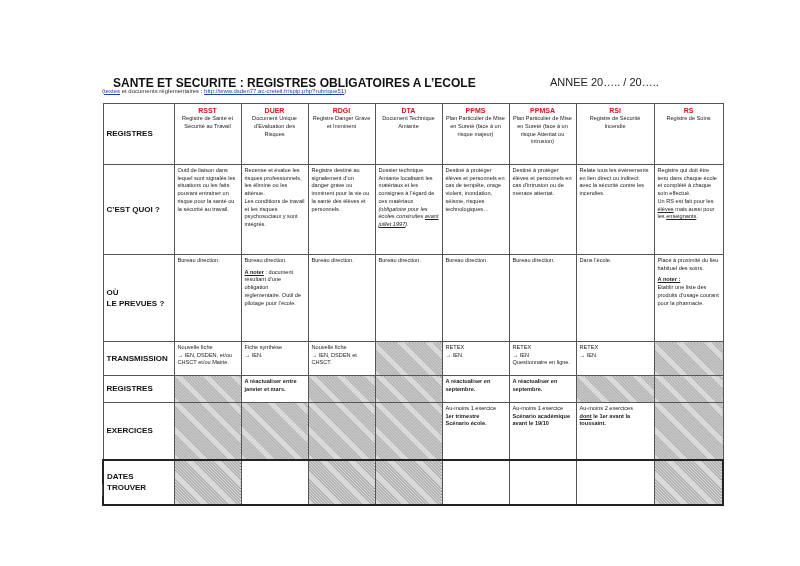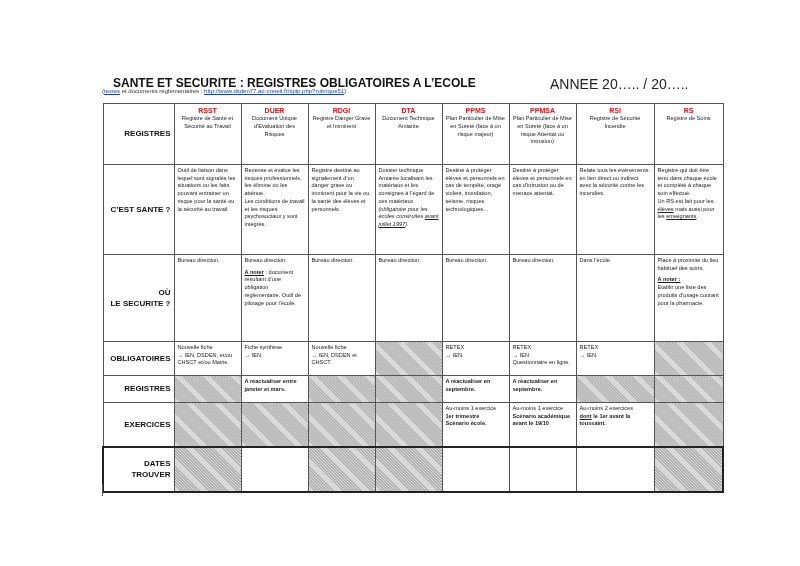--- a/index.html
+++ b/index.html
@@ -1,27 +1,27 @@
 <!DOCTYPE html>
 <html><head>
 <meta charset="utf-8">
 <style>
   html, body { margin:0; padding:0; background:#ffffff; }
   body { width:800px; height:566px; position:relative; overflow:hidden;
          font-family:"Liberation Sans", sans-serif; color:#222; }
   .title { position:absolute; left:102px; top:76px; font-size:12px; font-weight:bold; color:#111;margin-left:11px; }
-  .year { position:absolute; left:550px; top:76px; font-size:14px; color:#222; }
+  .year { position:absolute; left:550px; top:76px; font-size:11px; color:#222; }
   .subtitle { position:absolute; left:102px; top:88px; font-size:6px; color:#333; }
   .subtitle .lnk { color:#1f3fb0; text-decoration:underline; }
   .subtitle .u { text-decoration:underline; color:#1f3fb0; }
 
   table.grid { position:absolute; left:102px; top:103px; border-collapse:collapse;
                table-layout:fixed; width:620px; font-size:5.6px; line-height:1.38; }
   table.grid td { border:1px solid #555; vertical-align:top; padding:2px 3px; overflow:hidden; }
-  td.rowhead { font-weight:bold; font-size:8px; text-align:right; vertical-align:middle !important; color:#111; }
+  td.rowhead { font-weight:bold; font-size:8px; text-align:left; vertical-align:middle !important; color:#111; }
   td.head { text-align:center; }
   .code { display:block; color:#d0161b; font-weight:bold; font-size:7px; line-height:1.3; }
   .hatch { background-color:#d9d9d9;
            background-image:repeating-linear-gradient(45deg, #8a8a8a 0, #8a8a8a 0.6px, transparent 0.6px, transparent 2.2px); }
   .b { font-weight:bold; }
   .u { text-decoration:underline; }
   .i { font-style:italic; }
   .gap { display:block; height:4px; }
   tr.thick-top td { border-top:2px solid #222;margin-top:35px; }
   tr.thick-bottom td { border-bottom:2px solid #222; }
@@ -61,45 +61,45 @@
     <td class="head"><span class="code">DUER</span><span>Document Unique d’Evaluation des Risques</span></td>
     <td class="head"><span class="code">RDGI</span><span>Registre Danger Grave et Imminent</span></td>
     <td class="head"><span class="code">DTA</span><span>Document Technique Amiante</span></td>
     <td class="head"><span class="code">PPMS</span><span>Plan Particulier de Mise en Sureté (face à un risque majeur)</span></td>
     <td class="head"><span class="code">PPMSA</span><span>Plan Particulier de Mise en Sureté (face à un risque Attentat ou intrusion)</span></td>
     <td class="head"><span class="code">RSI</span><span>Registre de Sécurité Incendie</span></td>
     <td class="head"><span class="code">RS</span><span>Registre de Soins</span></td>
   </tr>
 
   <tr style="height:90px">
-    <td class="rowhead">C’EST SANTE ?</td>
+    <td class="rowhead">C’EST QUOI ?</td>
     <td>Outil de liaison dans lequel sont signalés les situations ou les faits pouvant entrainer un risque pour la santé ou la sécurité au travail.</td>
     <td><span>Recense et évalue les risques professionnels, les élimine ou les atténue.</span><br><span>Les conditions de travail et les risques psychosociaux y sont intégrés.</span></td>
     <td>Registre destiné au signalement d’un danger grave ou imminent pour la vie ou la santé des élèves et personnels.</td>
     <td><span>Dossier technique Amiante localisant les matériaux et les consignes à l’égard de ces matériaux </span><span class="i">(obligatoire pour les écoles construites </span><span class="i u">avant juillet 1997</span><span class="i">).</span></td>
     <td>Destiné à protéger élèves et personnels en cas de tempête, orage violent, inondation, séisme, risques technologiques…</td>
     <td>Destiné à protéger élèves et personnels en cas d’intrusion ou de menace attentat.</td>
     <td>Relate tous les évènements en lien direct ou indirect avec la sécurité contre les incendies.</td>
     <td><span>Registre qui doit être tenu dans chaque école et complété à chaque soin effectué.</span><br><span>Un RS est fait pour les </span><span class="u">élèves</span><span> mais aussi pour les </span><span class="u">enseignants</span><span>.</span></td>
   </tr>
 
   <tr style="height:87px">
-    <td class="rowhead"><span>OÙ</span><br><span>LE SECURITE ?</span></td>
+    <td class="rowhead"><span>OÙ</span><br><span>LE PREVUES ?</span></td>
     <td>Bureau direction.</td>
     <td><span>Bureau direction.</span><span class="gap"></span><span class="b u">A noter</span><span> : document résultant d’une obligation réglementaire. Outil de pilotage pour l’école.</span></td>
     <td>Bureau direction.</td>
     <td>Bureau direction.</td>
     <td>Bureau direction.</td>
     <td>Bureau direction.</td>
     <td>Dans l’école.</td>
     <td><span>Placé à proximité du lieu habituel des soins.</span><span class="gap"></span><span class="b u">A noter :</span><br><span>Etablir une liste des produits d’usage courant pour la pharmacie.</span></td>
   </tr>
 
   <tr style="height:34px">
-    <td class="rowhead">OBLIGATOIRES</td>
+    <td class="rowhead">TRANSMISSION</td>
     <td><span>Nouvelle fiche</span><br><span>→ IEN, DSDEN, et/ou CHSCT et/ou Mairie.</span></td>
     <td><span>Fiche synthèse</span><br><span>→ IEN.</span></td>
     <td><span>Nouvelle fiche</span><br><span>→ IEN, DSDEN et CHSCT.</span></td>
     <td class="hatch"></td>
     <td><span>RETEX</span><br><span>→ IEN.</span></td>
     <td><span>RETEX</span><br><span>→ IEN</span><br><span>Questionnaire en ligne.</span></td>
     <td><span>RETEX</span><br><span>→ IEN.</span></td>
     <td class="hatch"></td>
   </tr>
 
@@ -108,21 +108,21 @@
     <td class="hatch"></td>
     <td class="b">A réactualiser entre janvier et mars.</td>
     <td class="hatch"></td>
     <td class="hatch"></td>
     <td class="b">A réactualiser en septembre.</td>
     <td class="b">A réactualiser en septembre.</td>
     <td class="hatch"></td>
     <td class="hatch"></td>
   </tr>
 
-  <tr style="height:44px">
+  <tr style="height:57px">
     <td class="rowhead">EXERCICES</td>
     <td class="hatch"></td>
     <td class="hatch"></td>
     <td class="hatch"></td>
     <td class="hatch"></td>
     <td><span>Au-moins 1 exercice</span><br><span class="b">1er trimestre</span><br><span class="b">Scénario école.</span></td>
     <td><span>Au-moins 1 exercice</span><br><span class="b">Scénario académique avant le 19/10</span></td>
     <td><span>Au-moins 2 exercices</span><br><span class="b u">dont</span><span class="b"> le 1er avant la toussaint.</span></td>
     <td class="hatch"></td>
   </tr>

